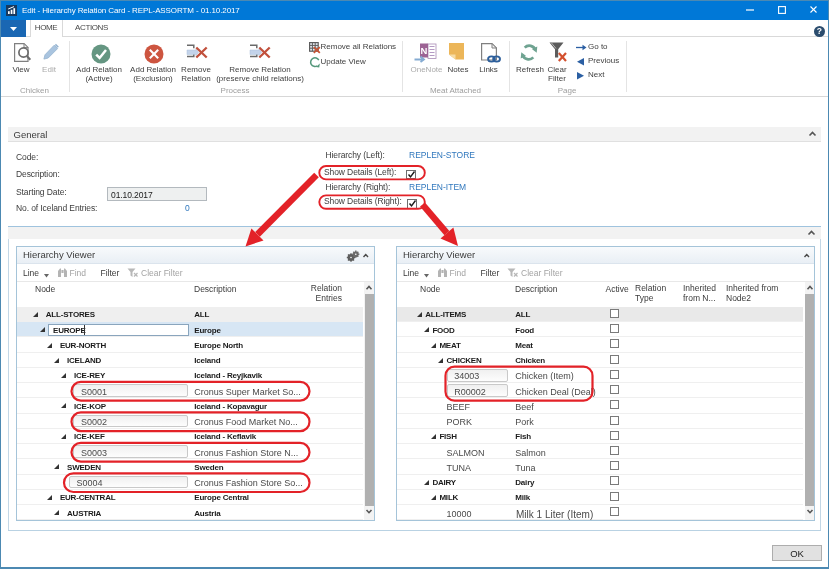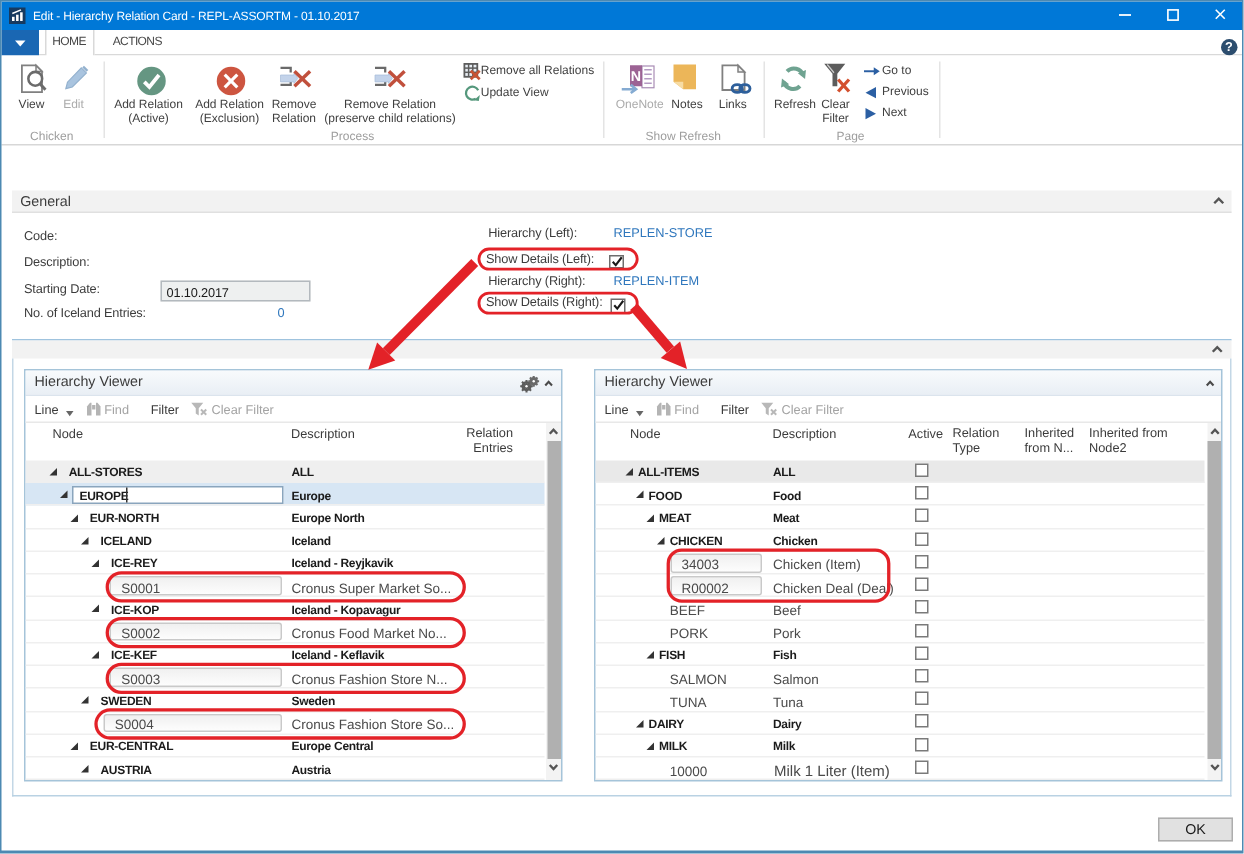--- a/index.html
+++ b/index.html
@@ -55,21 +55,21 @@
     <div class="abs" style="left:62.5px;top:36px;width:765.5px;height:1px;background:#d9d9d9"></div>
     <div class="abs" style="left:813.5px;top:25.5px;width:11px;height:11px;border-radius:6px;background:#2c4d6e"></div>
     <div class="t ctr" style="left:819.3px;top:27px;font-size:8.5px;color:#fff;font-weight:bold">?</div>
     <div class="abs" style="left:1px;top:37px;width:827px;height:60px;background:#fff;border-bottom:1px solid #d7d7d7"></div>
     <div class="sep" style="left:69px"></div>
     <div class="sep" style="left:402px"></div>
     <div class="sep" style="left:509px"></div>
     <div class="sep" style="left:626px"></div>
     <div class="t ctr glbl" style="left:34.5px;top:86.2px">Chicken</div>
     <div class="t ctr glbl" style="left:235px;top:86.2px">Process</div>
-    <div class="t ctr glbl" style="left:455.5px;top:86.2px">Show Refresh</div>
+    <div class="t ctr glbl" style="left:455.5px;top:86.2px">Meat Attached</div>
     <div class="t ctr glbl" style="left:567px;top:86.2px">Page</div>
     <svg class="abs" style="left:13.5px;top:43px" width="17" height="19" viewBox="0 0 17 19">
       <path d="M0.6 0.6 h9.4 l4 4 v13.8 h-13.4 z" fill="#fff" stroke="#808080" stroke-width="1.2"></path>
       <path d="M10 0.6 l4 4 h-4 z" fill="#f0f0f0" stroke="#808080" stroke-width="1"></path>
       <circle cx="9.5" cy="9.5" r="4.6" fill="#fff" stroke="#6b6b6b" stroke-width="1.7"></circle>
       <line x1="12.8" y1="13" x2="16.3" y2="16.8" stroke="#6b6b6b" stroke-width="2"></line>
     </svg>
     <div class="t ctr rlbl" style="left:21px;top:64.5px">View</div>
     <svg class="abs" style="left:42.5px;top:44px" width="16" height="17" viewBox="0 0 16 17">
       <path d="M11.2 1.2 l3.4 3.4 L5.2 14 l-4.3 1.1 l1.1 -4.3 z" fill="#a9c4df" stroke="#93b1ce" stroke-width="0.8"></path>

